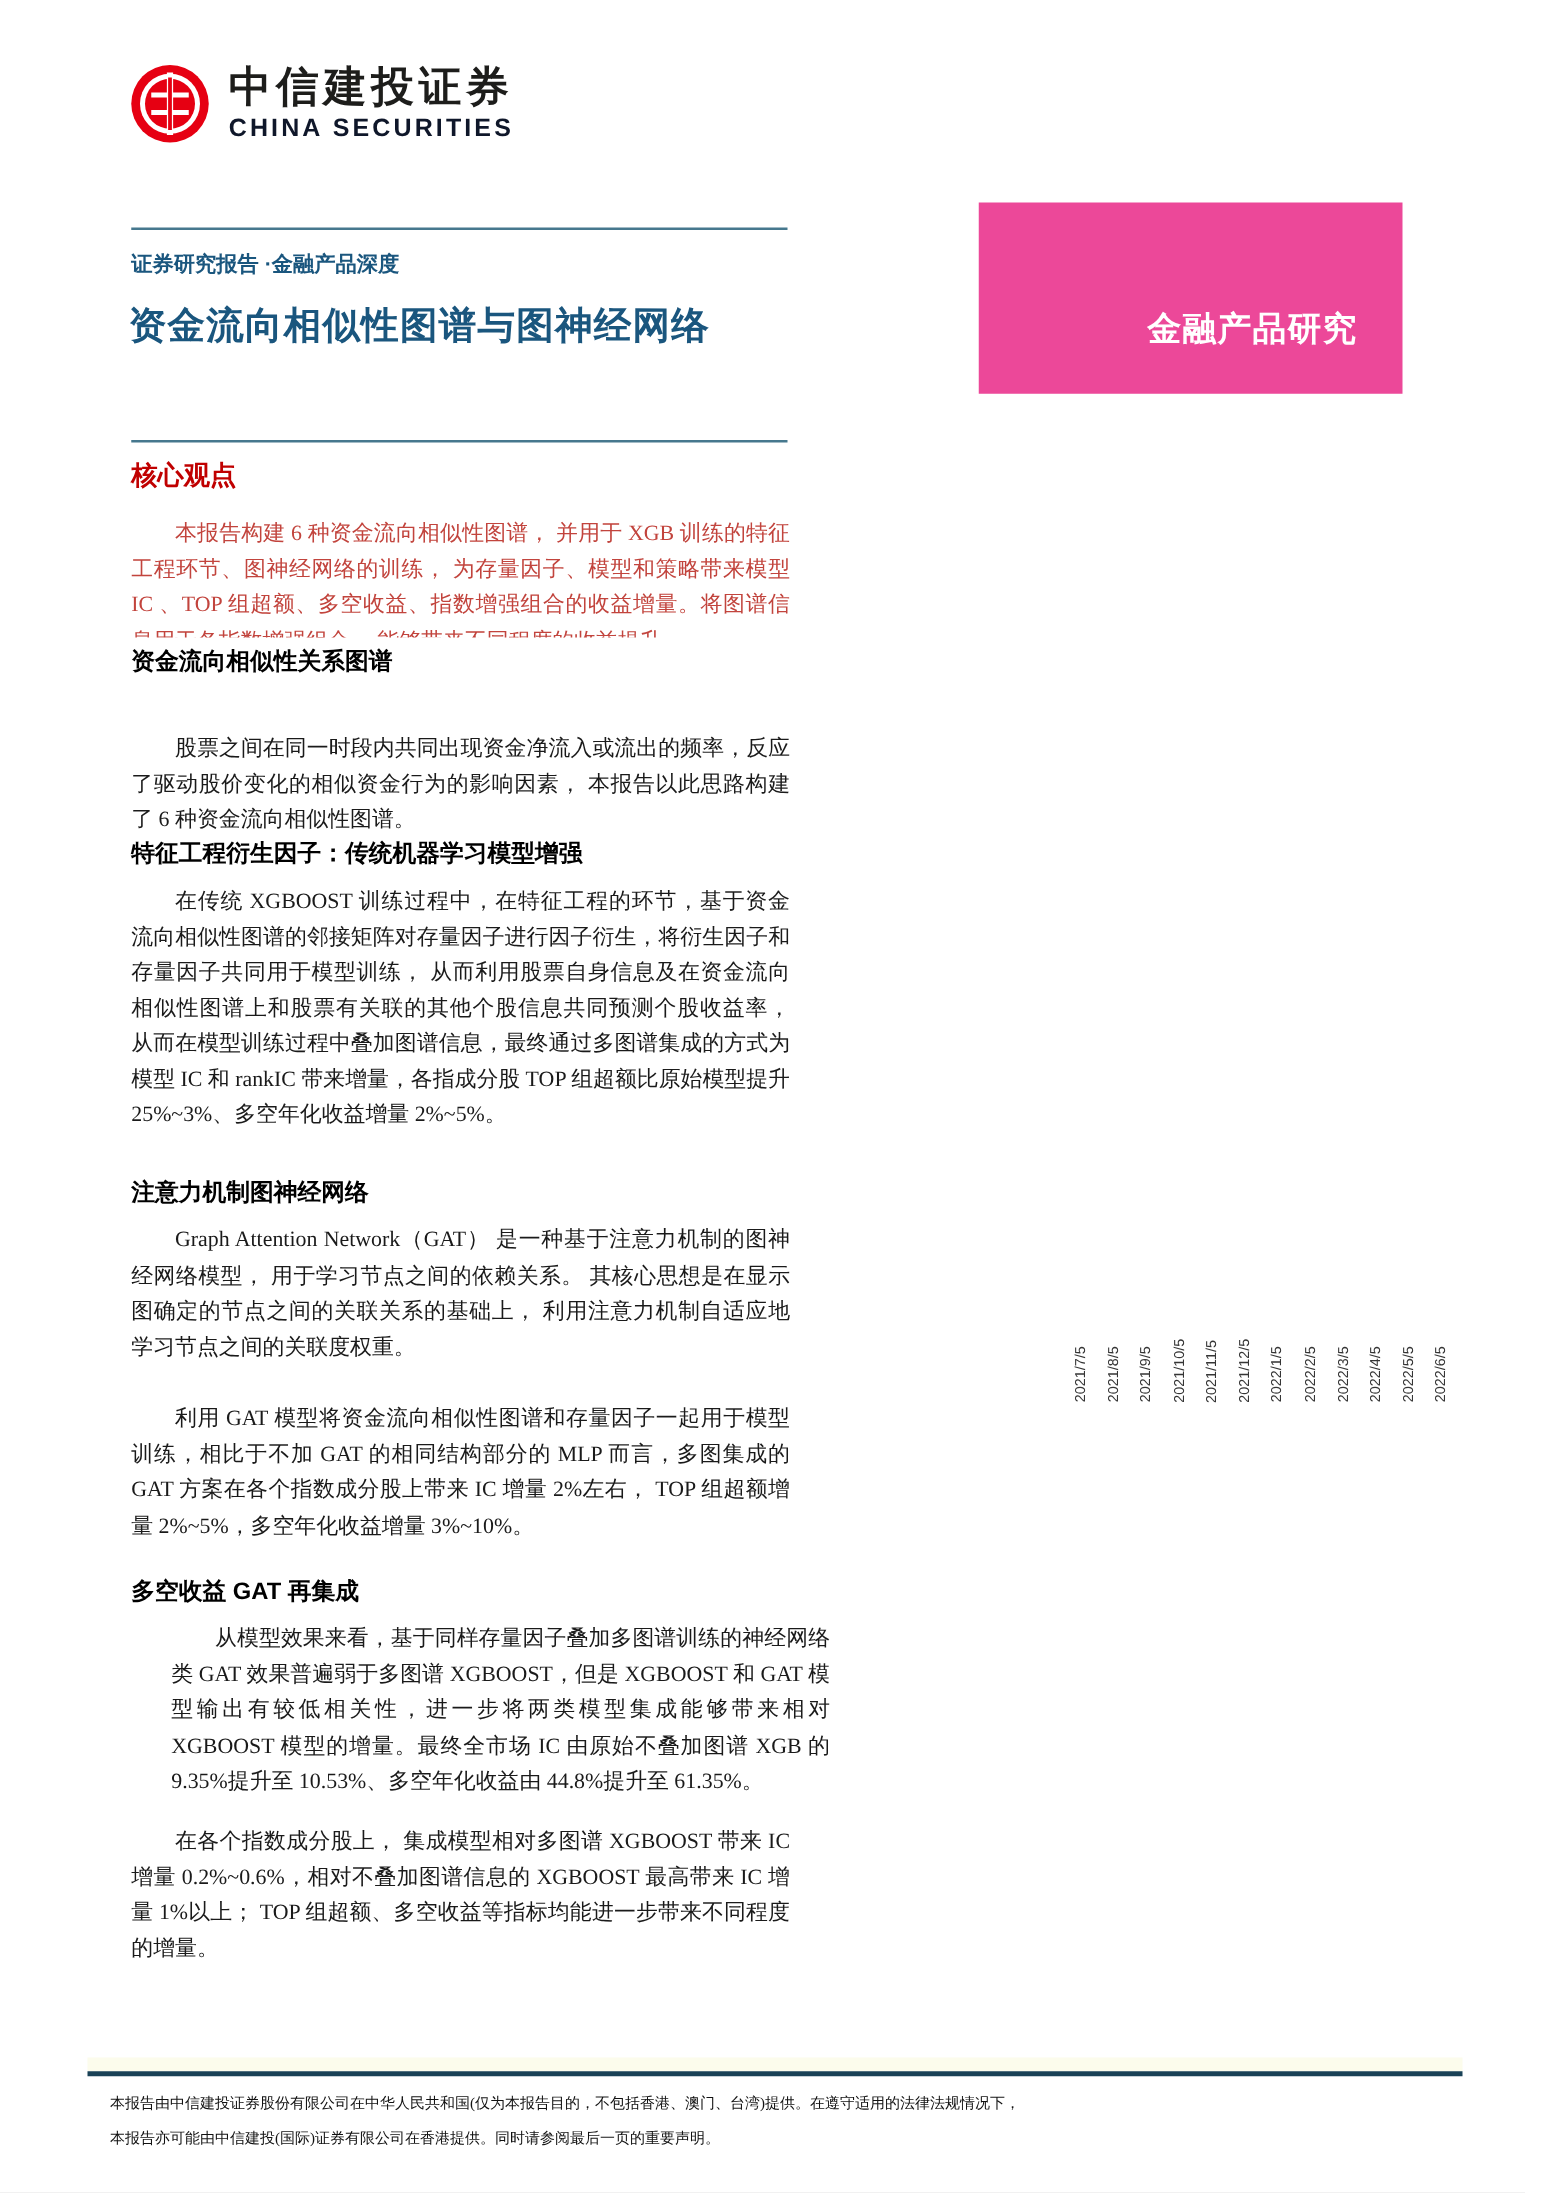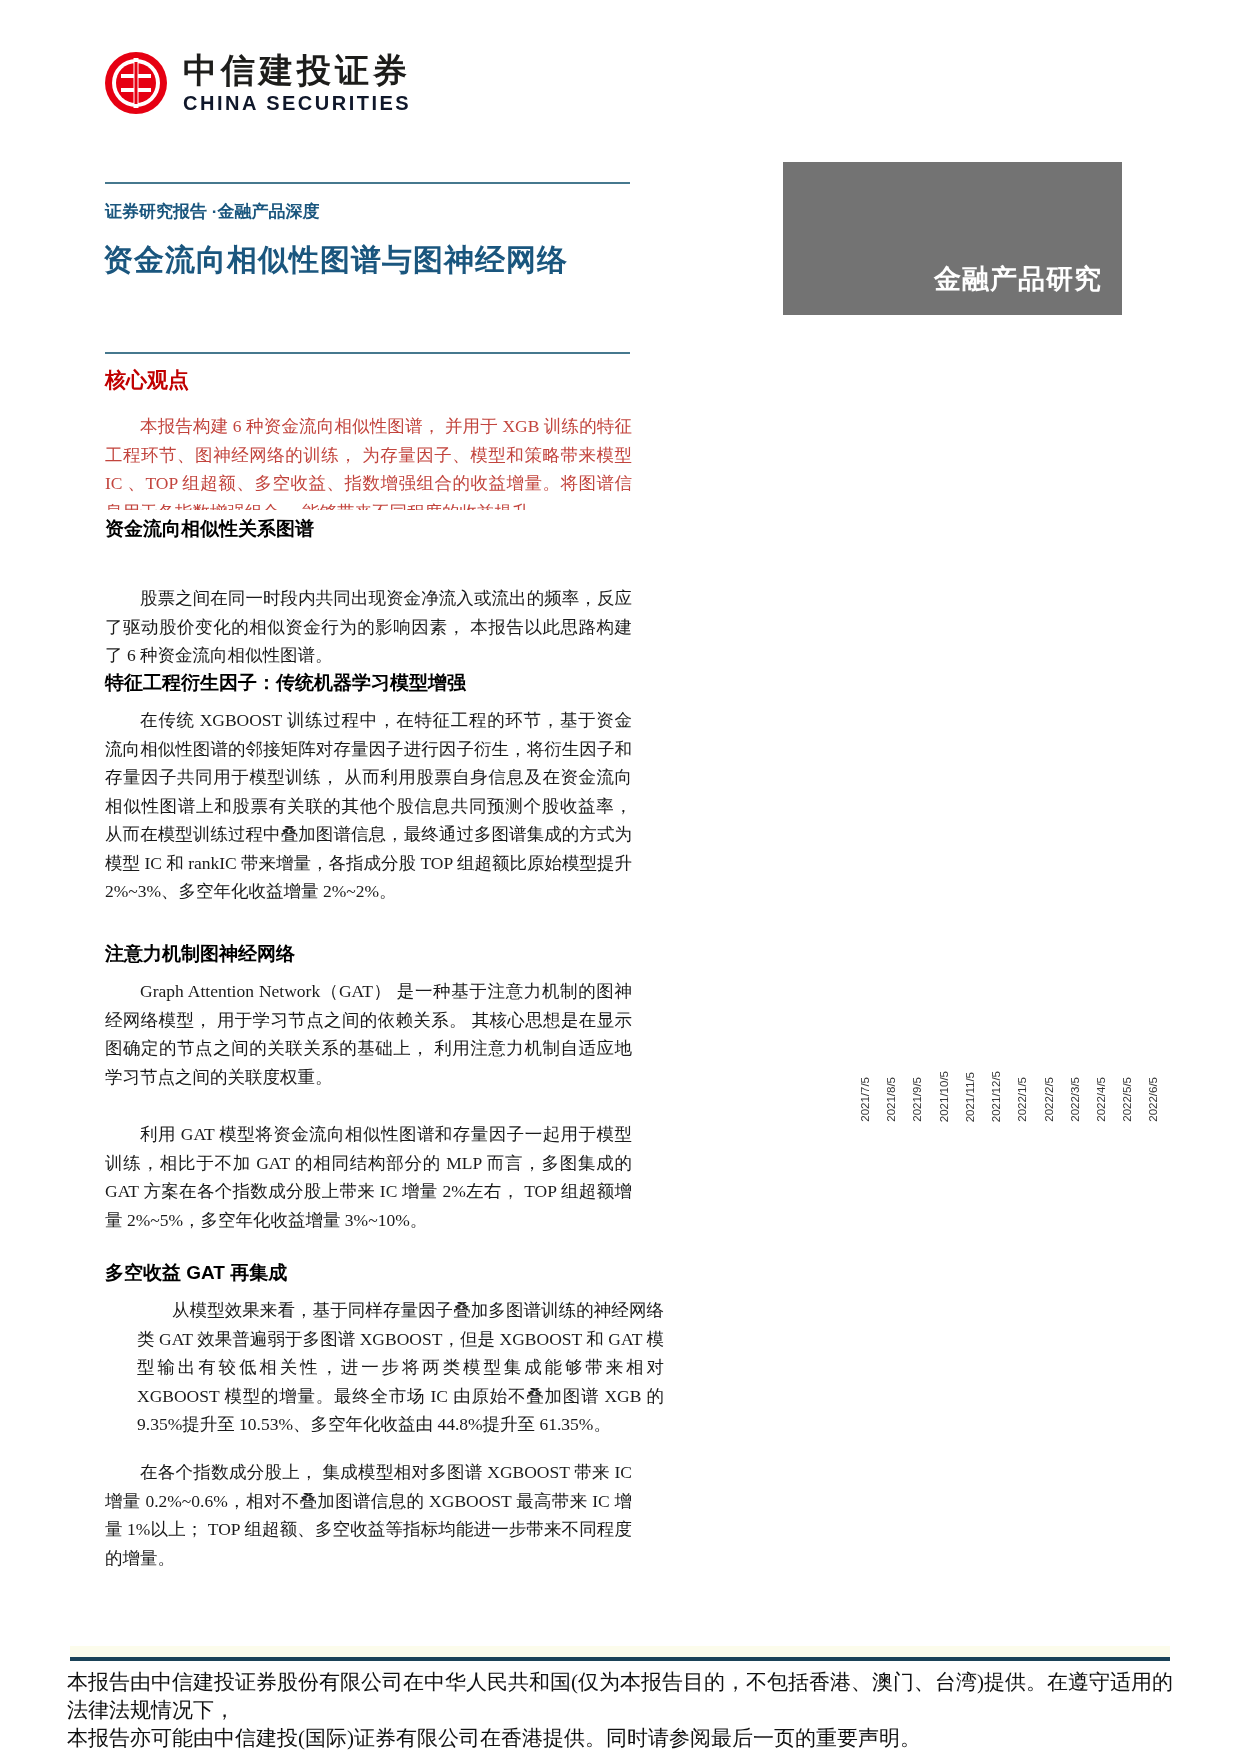--- a/index.html
+++ b/index.html
@@ -33,23 +33,23 @@
     font-family:"Liberation Sans","DejaVu Sans",sans-serif;
     font-size:17px;font-weight:bold;color:#1a567e;
   }
   .doc-title{
     position:absolute;left:103px;top:240px;width:560px;
     font-family:"Liberation Sans","DejaVu Sans",sans-serif;
     font-size:30px;font-weight:bold;color:#1a567e;letter-spacing:1px;
   }
   .banner{
     position:absolute;left:783px;top:162px;width:339px;height:153px;
-    background:#737373;
+    background:#ec4899;
     display:flex;align-items:flex-end;justify-content:flex-end;
-    padding:0;box-sizing:border-box;
+    padding:16px;box-sizing:border-box;
   }
   .banner-label{
     font-family:"Liberation Sans","DejaVu Sans",sans-serif;
     font-size:27px;font-weight:bold;color:#ffffff;
     margin:0 20px 18px 0;letter-spacing:1px;
   }
   
   .core-heading{
     position:absolute;left:105px;top:366px;
     font-family:"Liberation Sans","DejaVu Sans",sans-serif;
@@ -83,22 +83,22 @@
   }
   .axis-date{
     writing-mode:vertical-rl;transform:rotate(180deg);
     font-family:"Liberation Sans","DejaVu Sans",sans-serif;
     font-size:11.5px;color:#353535;white-space:nowrap;line-height:1;
   }
   
   .footer-cream{position:absolute;left:70px;top:1646px;width:1100px;height:11px;background:#fcfcec;}
   .footer-rule{position:absolute;left:70px;top:1657px;width:1100px;height:4px;background:#1a4257;}
   .footer-text{
-    position:absolute;left:67px;top:1668px;width:1106px;
-    font-size:21px;line-height:28px;color:#111111;
+    position:absolute;left:88px;top:1668px;width:1106px;
+    font-size:12px;line-height:28px;color:#111111;
   }
   .footer-line{display:block;}
 </style>
 </head>
 <body>
 
 <div class="page">
 
   <div class="logo">
     <svg class="logo-mark" viewBox="0 0 66 66" xmlns="http://www.w3.org/2000/svg">
@@ -126,21 +126,21 @@
 
   <div class="rule rule2"></div>
 
   <div class="core-heading">核心观点</div>
   <div class="core-para">本报告构建 6 种资金流向相似性图谱， 并用于 XGB 训练的特征工程环节、图神经网络的训练， 为存量因子、模型和策略带来模型 IC 、TOP 组超额、多空收益、指数增强组合的收益增量。将图谱信息用于各指数增强组合， 能够带来不同程度的收益提升。</div>
 
   <div class="sec-h h-sec1">资金流向相似性关系图谱</div>
   <div class="sec-p p-sec1">股票之间在同一时段内共同出现资金净流入或流出的频率，反应了驱动股价变化的相似资金行为的影响因素， 本报告以此思路构建了 6 种资金流向相似性图谱。</div>
 
   <div class="sec-h h-sec2">特征工程衍生因子：传统机器学习模型增强</div>
-  <div class="sec-p p-sec2">在传统 XGBOOST 训练过程中，在特征工程的环节，基于资金流向相似性图谱的邻接矩阵对存量因子进行因子衍生，将衍生因子和存量因子共同用于模型训练， 从而利用股票自身信息及在资金流向相似性图谱上和股票有关联的其他个股信息共同预测个股收益率， 从而在模型训练过程中叠加图谱信息，最终通过多图谱集成的方式为模型 IC 和 rankIC 带来增量，各指成分股 TOP 组超额比原始模型提升 2%~3%、多空年化收益增量 2%~2%。</div>
+  <div class="sec-p p-sec2">在传统 XGBOOST 训练过程中，在特征工程的环节，基于资金流向相似性图谱的邻接矩阵对存量因子进行因子衍生，将衍生因子和存量因子共同用于模型训练， 从而利用股票自身信息及在资金流向相似性图谱上和股票有关联的其他个股信息共同预测个股收益率， 从而在模型训练过程中叠加图谱信息，最终通过多图谱集成的方式为模型 IC 和 rankIC 带来增量，各指成分股 TOP 组超额比原始模型提升 25%~3%、多空年化收益增量 2%~5%。</div>
 
   <div class="sec-h h-sec3">注意力机制图神经网络</div>
   <div class="sec-p p-sec3a">Graph Attention Network（GAT） 是一种基于注意力机制的图神经网络模型， 用于学习节点之间的依赖关系。 其核心思想是在显示图确定的节点之间的关联关系的基础上， 利用注意力机制自适应地学习节点之间的关联度权重。</div>
   <div class="sec-p p-sec3b">利用 GAT 模型将资金流向相似性图谱和存量因子一起用于模型训练，相比于不加 GAT 的相同结构部分的 MLP 而言，多图集成的 GAT 方案在各个指数成分股上带来 IC 增量 2%左右， TOP 组超额增量 2%~5%，多空年化收益增量 3%~10%。</div>
 
   <div class="axis-dates">
     <span class="axis-date">2021/7/5</span>
     <span class="axis-date">2021/8/5</span>
     <span class="axis-date">2021/9/5</span>
     <span class="axis-date">2021/10/5</span>

